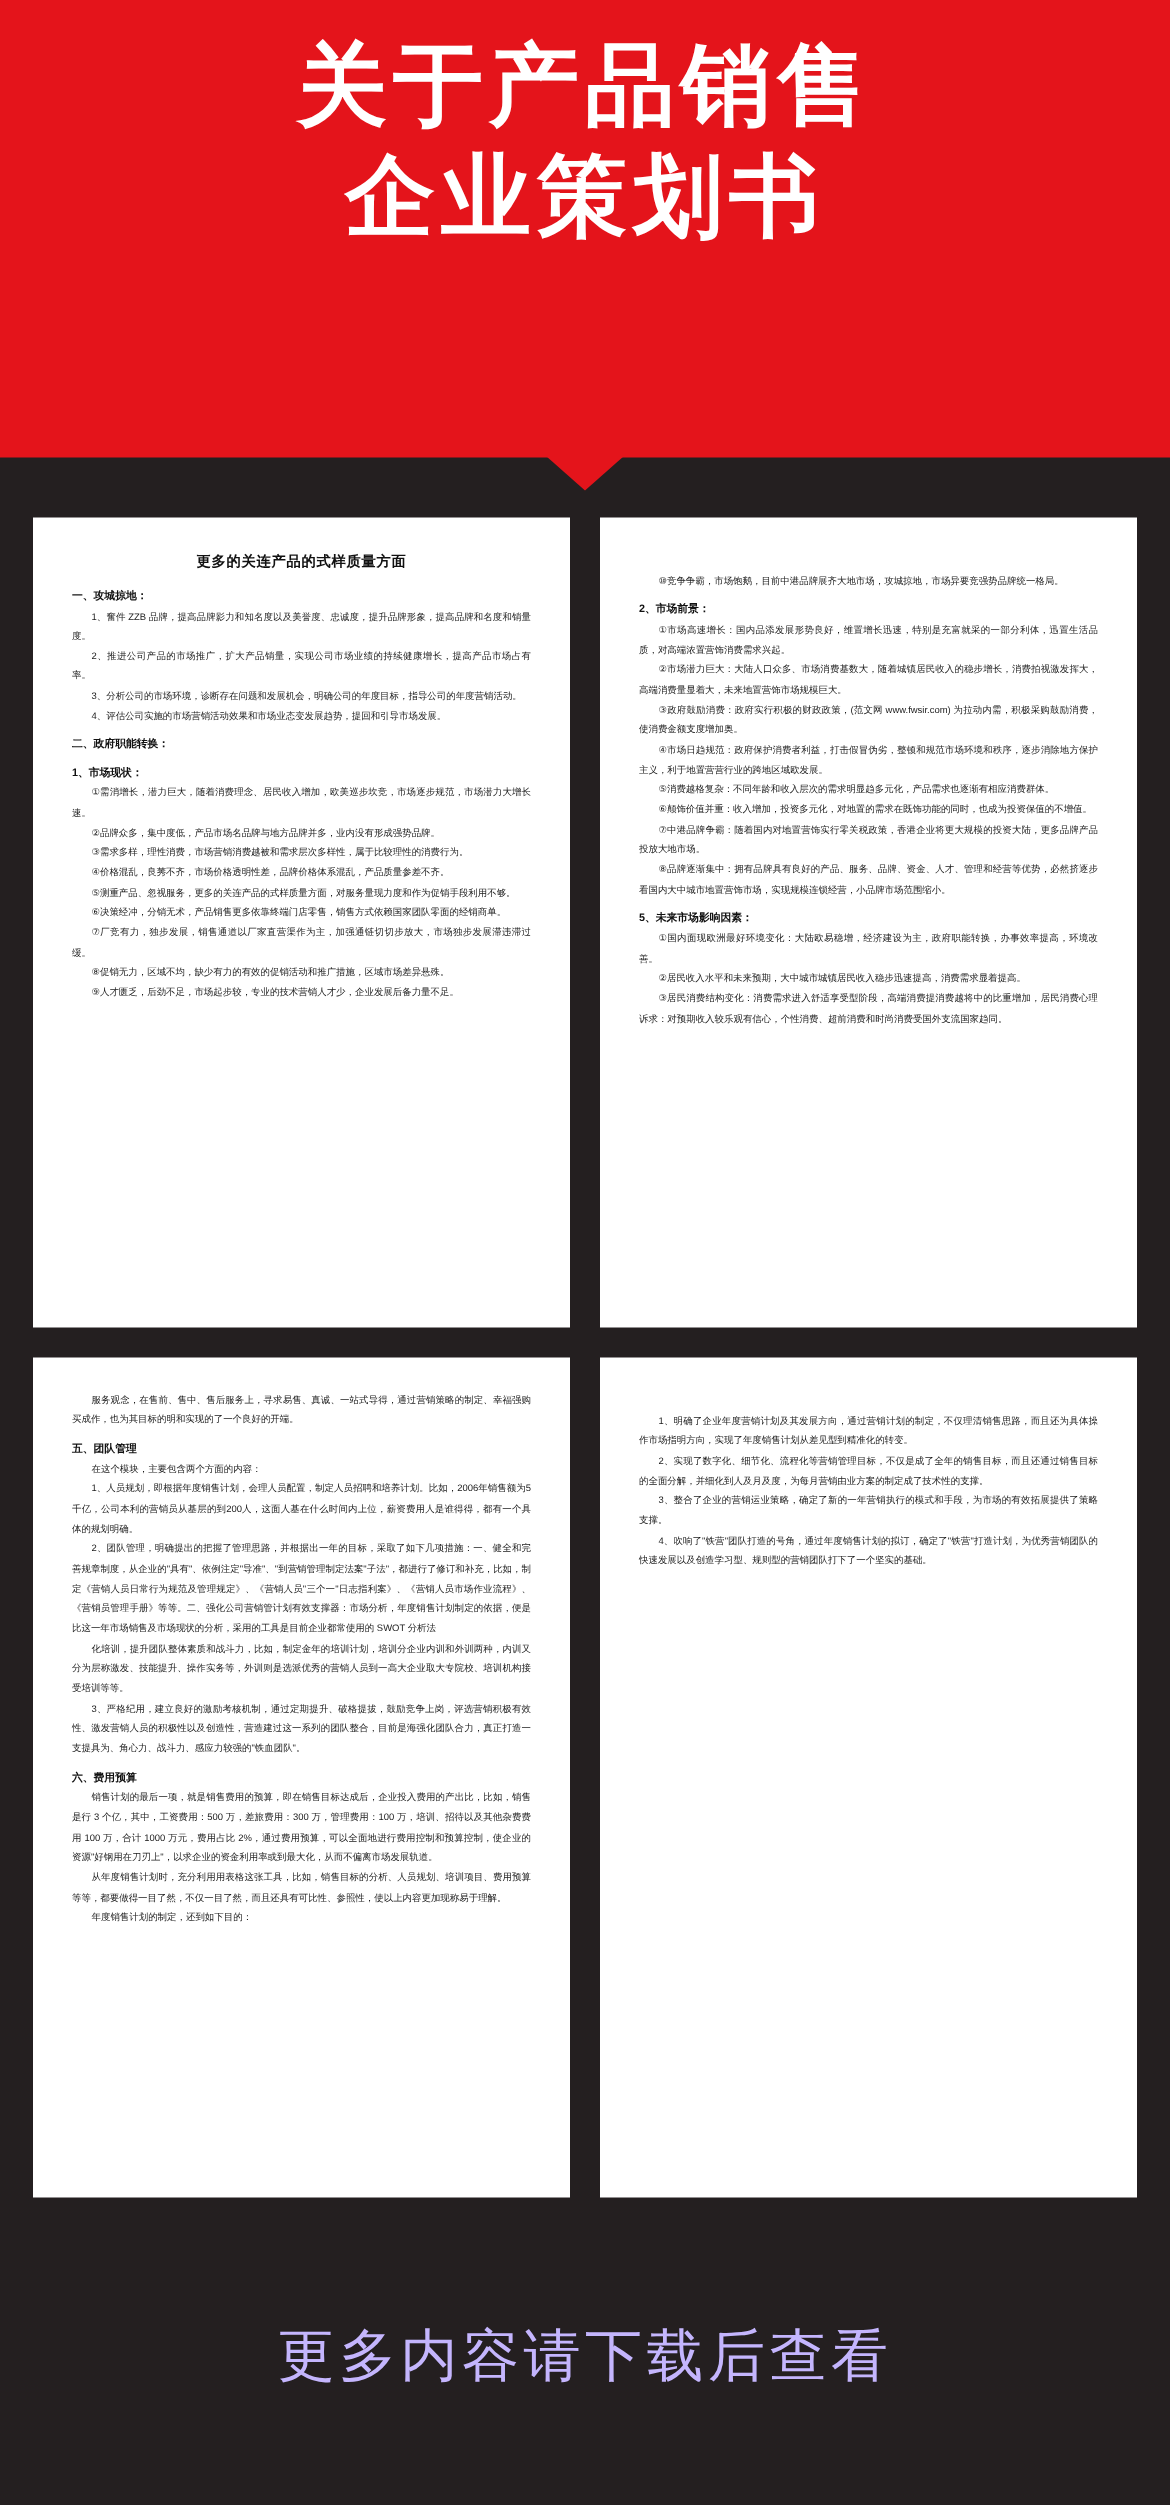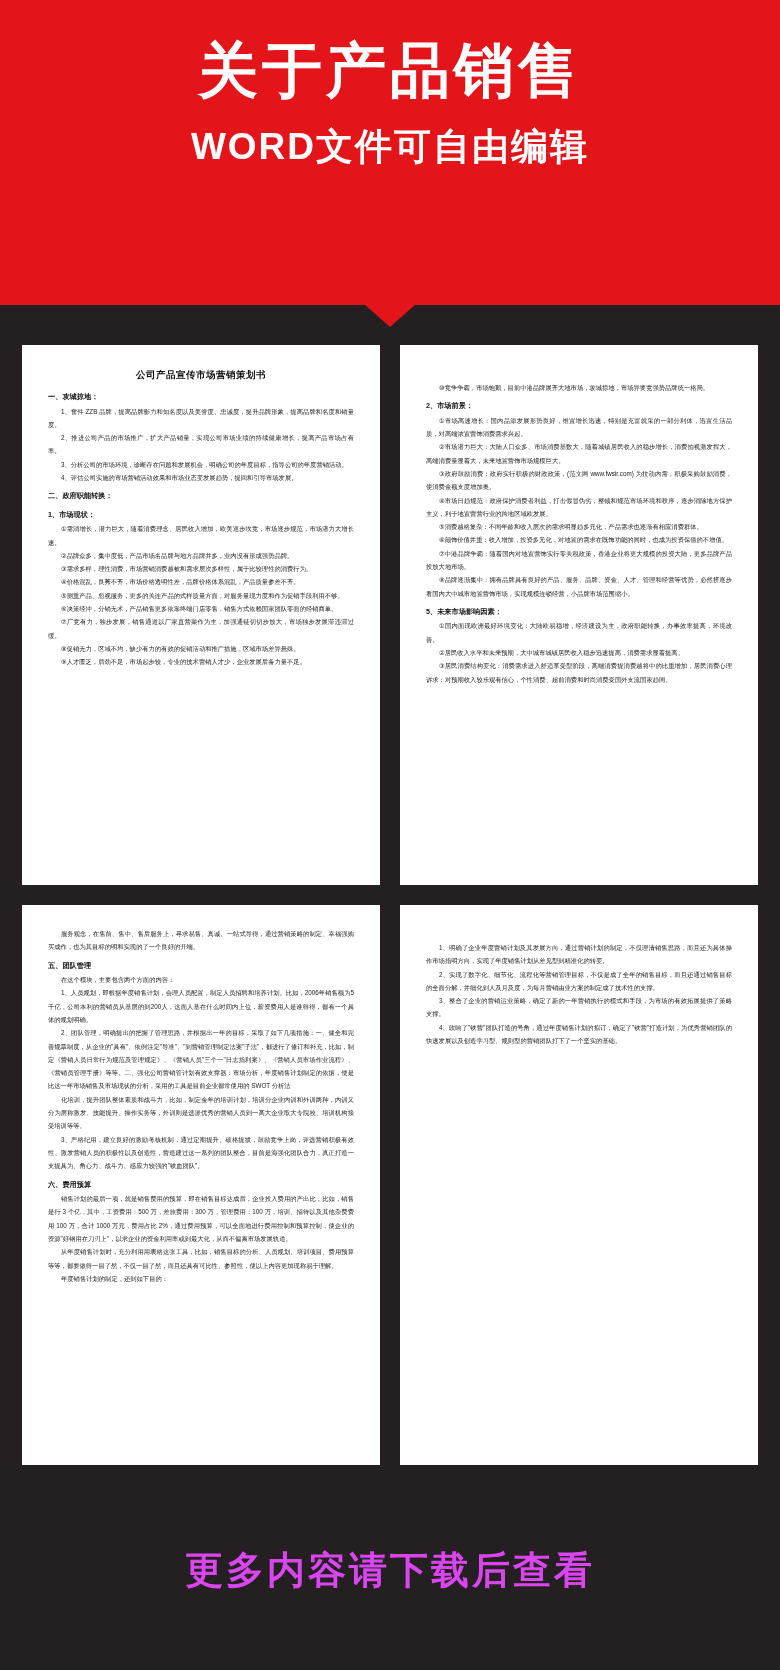--- a/index.html
+++ b/index.html
@@ -20,21 +20,21 @@
     background: #241f20;
   }
 
   
   .banner {
     position: relative;
     width: 780px;
     height: 305px;
     background: #e4141b;
     box-sizing: border-box;
-    padding-top: 34px;
+    padding-top: 20px;
     text-align: center;
   }
   .banner-title-1 {
     font-size: 60px;
     line-height: 74px;
     font-weight: bold;
     color: #ffffff;
     letter-spacing: 4px;
   }
   .banner-title-2 {
@@ -116,39 +116,39 @@
     left: 0;
     bottom: 0;
     width: 780px;
     height: 200px;
     display: flex;
     align-items: center;
     justify-content: center;
   }
   .footer-text {
     font-size: 38px;
-    font-weight: bold;
-    color: #d946ef;
+    font-weight: normal;
+    color: #c4b5fd;
     letter-spacing: 3px;
   }
 </style>
 </head>
 <body>
 
 <div class="page">
 
   <div class="banner">
     <div class="banner-title-1">关于产品销售</div>
-    <div class="banner-sub">WORD文件可自由编辑</div>
+    <div class="banner-title-2">企业策划书</div>
     <div class="banner-notch"></div>
   </div>
 
   <div class="docs">
     <div class="doc">
-      <div class="doc-title">公司产品宣传市场营销策划书</div>
+      <div class="doc-title">更多的关连产品的式样质量方面</div>
       <div class="doc-body">
           <p class="h">一、攻城掠地：</p>
           <p class="p">1、奮件 ZZB 品牌，提高品牌影力和知名度以及美誉度、忠诚度，提升品牌形象，提高品牌和名度和销量度。</p>
           <p class="p">2、推进公司产品的市场推广，扩大产品销量，实现公司市场业绩的持续健康增长，提高产品市场占有率。</p>
           <p class="p">3、分析公司的市场环境，诊断存在问题和发展机会，明确公司的年度目标，指导公司的年度营销活动。</p>
           <p class="p">4、评估公司实施的市场营销活动效果和市场业态变发展趋势，提回和引导市场发展。</p>
           <p class="h">二、政府职能转换：</p>
           <p class="h">1、市场现状：</p>
           <p class="p">①需消增长，潜力巨大，随着消费理念、居民收入增加，欧美巡步坎竞，市场逐步规范，市场潜力大增长速。</p>
           <p class="p">②品牌众多，集中度低，产品市场名品牌与地方品牌并多，业内没有形成强势品牌。</p>

